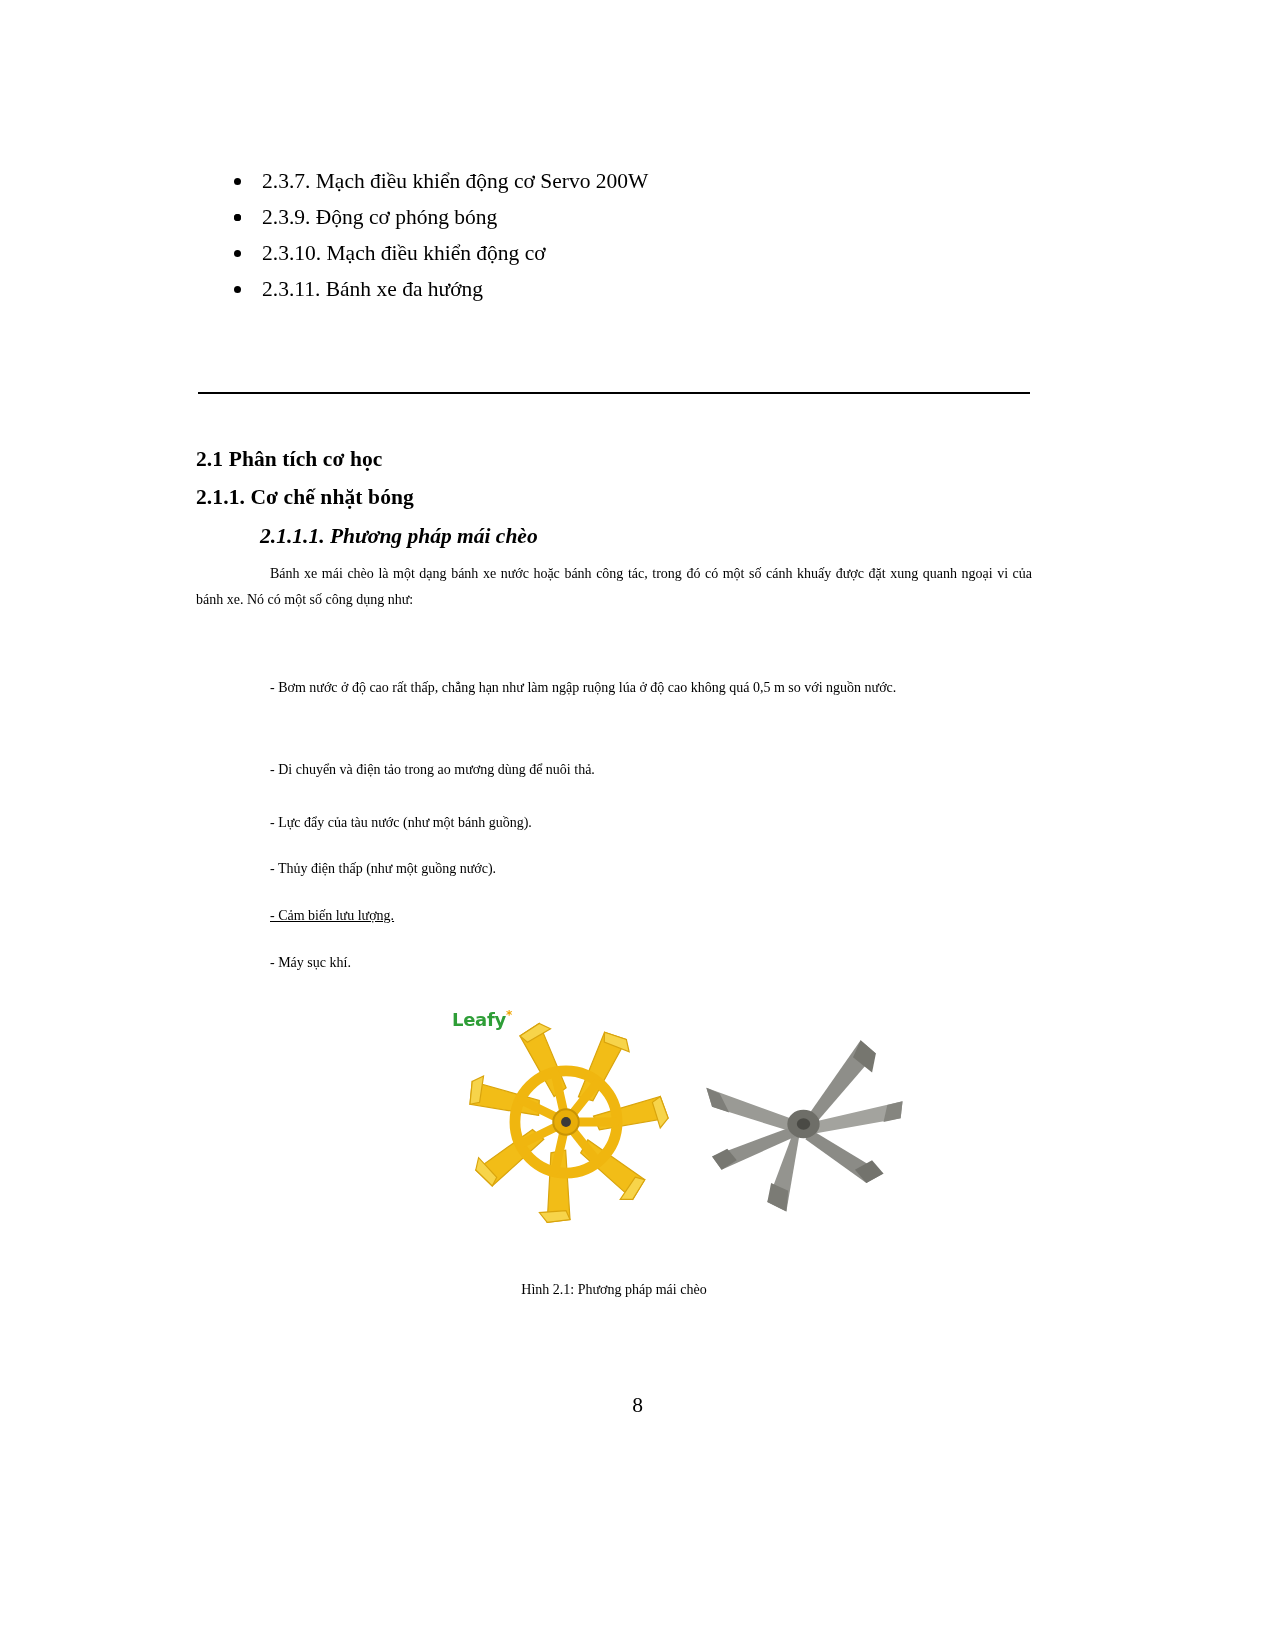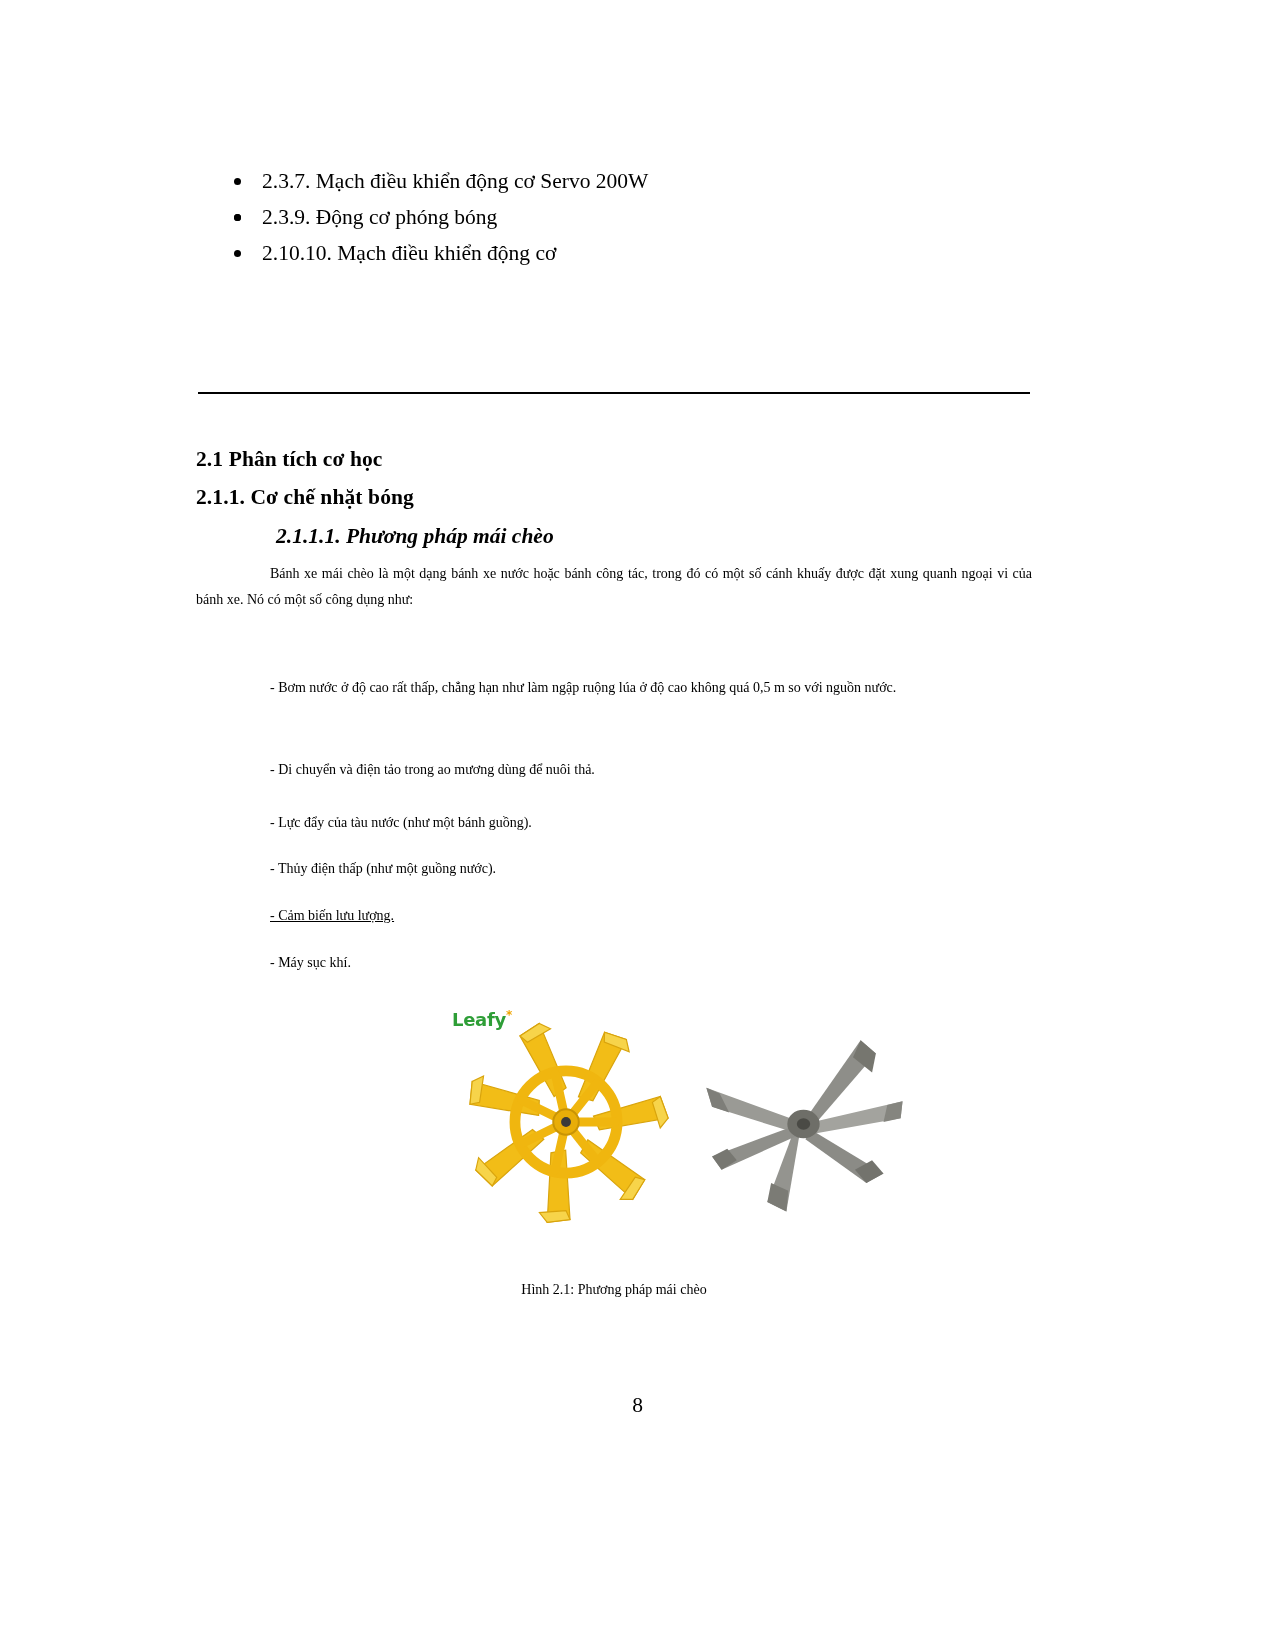--- a/index.html
+++ b/index.html
@@ -66,21 +66,21 @@
     position: absolute;
     left: 0;
     font-weight: bold;
     font-size: 21.5px;
     letter-spacing: 0.1px;
   }
   .h2.a { top: 447px; }
   .h2.b { top: 485px; }
   .h3 {
     position: absolute;
-    left: 80px;
+    left: 64px;
     top: 524px;
     font-weight: bold;
     font-style: italic;
     font-size: 21.5px;
   }
 
   
   p.para {
     position: absolute;
     margin: 0;
@@ -167,21 +167,25 @@
       </li>
       <li>
         <span class="dot"></span>
       </li>
       <li>
         <span class="dot"></span>
         <span>2.3.9. Động cơ phóng bóng</span>
       </li>
       <li>
         <span class="dot"></span>
-        <span>2.10.10. Mạch điều khiển động cơ</span>
+        <span>2.3.10. Mạch điều khiển động cơ</span>
+      </li>
+      <li>
+        <span class="dot"></span>
+        <span>2.3.11. Bánh xe đa hướng</span>
       </li>
     </ul>
 
     <div class="rule"></div>
 
     <div class="h2 a">2.1 Phân tích cơ học</div>
     <div class="h2 b">2.1.1. Cơ chế nhặt bóng</div>
     <div class="h3">2.1.1.1. Phương pháp mái chèo</div>
 
     <p class="para indent p1">Bánh xe mái chèo là một dạng bánh xe nước hoặc bánh công tác, trong đó có một số cánh khuấy được đặt xung quanh ngoại vi của bánh xe. Nó có một số công dụng như:</p>

